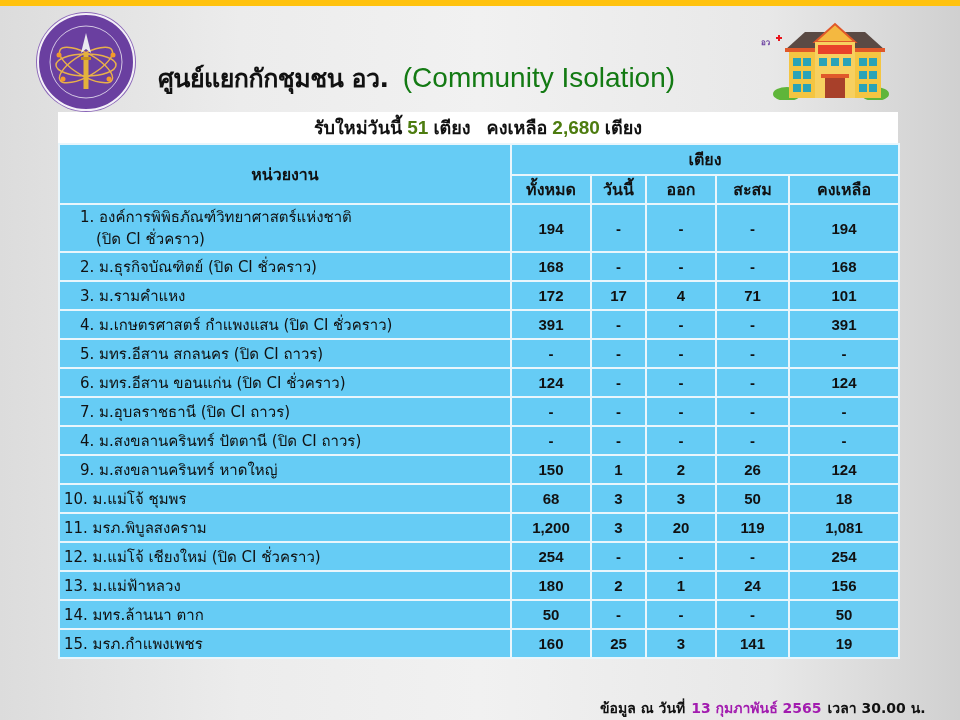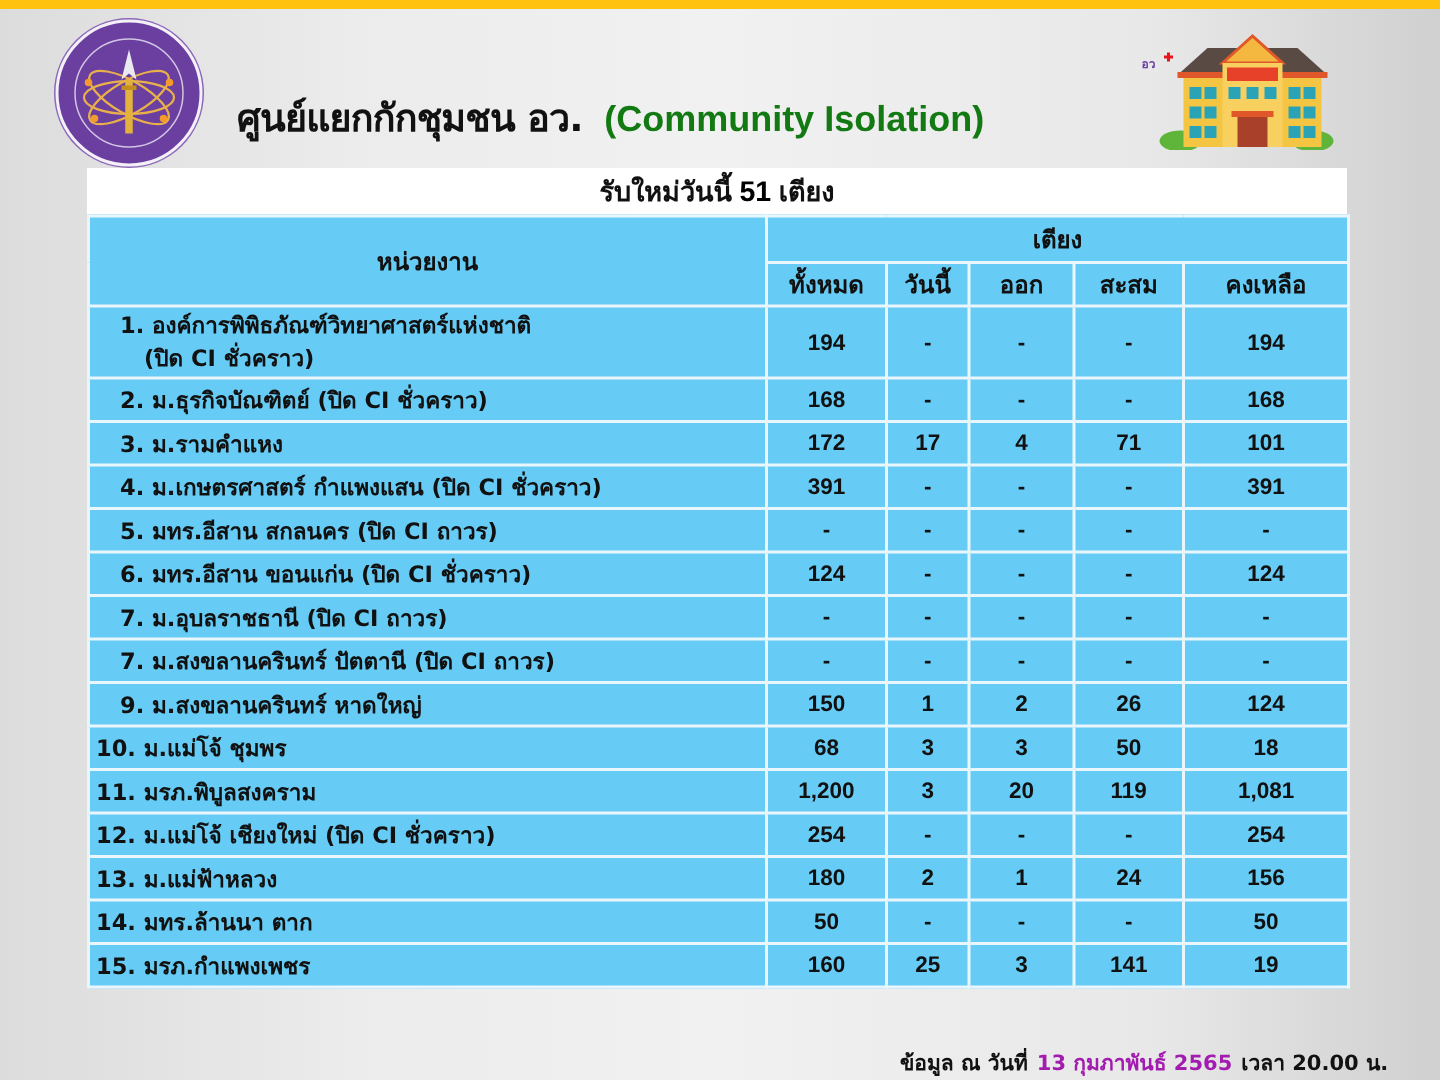--- a/index.html
+++ b/index.html
@@ -10,38 +10,38 @@
   }
   .topbar { position:absolute; left:0; top:0; width:960px; height:6px; background:#ffc20e; }
 
   
   .logo { position:absolute; left:37px; top:13px; width:94px; height:94px; border-radius:50%;
     background:#6a3fa0; border:2px solid #f4f0f8; box-shadow:0 0 0 1px #8a66b8; }
   .logo svg { width:94px; height:94px; }
 
   
   .title { position:absolute; left:158px; top:58px; font-size:25px; font-weight:bold; color:#111; white-space:nowrap; letter-spacing:-0.5px; }
-  .title .en { color:#137a13; font-size:24px; font-weight:bold; margin-left:6px; font-family:"Liberation Sans", sans-serif; letter-spacing:0; }
+  .title .en { color:#137a13; font-size:28px; font-weight:normal; margin-left:6px; font-family:"Liberation Sans", sans-serif; letter-spacing:0; }
 
   
   .building { position:absolute; left:745px; top:20px; width:160px; height:80px; }
 
   
   .summary { position:absolute; left:58px; top:112px; width:840px; height:31px; background:#fff;
     display:flex; align-items:center; justify-content:center; font-size:18px; font-weight:bold; color:#111; white-space:nowrap; }
   .summary .grp { margin:0 8px; }
-  .summary .num { color:#000000; margin:0 5px; font-family:"Liberation Sans", sans-serif; font-size:19px; }
+  .summary .num { color:#4d7c0f; margin:0 5px; font-family:"Liberation Sans", sans-serif; font-size:19px; }
 
   
   .tbl { position:absolute; left:58px; top:143px; width:840px; border-collapse:collapse; table-layout:fixed; background:#66ccf5;padding-left:34px; }
   .tbl td, .tbl th { border:2px solid #e9f6fc; padding:0; color:#111; }
   .tbl th { font-weight:bold; font-size:16px; text-align:center; }
   .tbl .h1 { height:31px; }
   .tbl .h2 { height:29px; }
-  .tbl td.name { font-size:15px; font-weight:bold; padding-left:20px; white-space:nowrap; }
+  .tbl td.name { font-size:15px; font-weight:normal; padding-left:20px; white-space:nowrap; }
   .tbl td.name.two { line-height:22px; }
   .tbl td.name.dd { padding-left:4px; }
   .tbl td.num { text-align:center; font-family:"Liberation Sans", sans-serif; font-weight:bold; font-size:15px; }
   .tbl tr.r td { height:27px; }
   .tbl tr.r.tall td { height:46px; }
 
   
   .footer { position:absolute; left:600px; top:697px; font-size:14px; font-weight:bold; color:#111; white-space:nowrap; }
   .footer .red { color:#a21caf; margin:0 6px; }
 </style>
@@ -103,20 +103,23 @@
     </g>
     <rect x="76" y="54" width="28" height="4" fill="#e0582a"></rect>
     <rect x="80" y="58" width="20" height="20" fill="#a8402a"></rect>
   </svg>
 </div>
 
 <div class="summary">
   <span class="grp">
     <span>รับใหม่วันนี้</span><span class="num">51</span><span>เตียง</span>
   </span>
+  <span class="grp">
+    <span>คงเหลือ</span><span class="num">2,680</span><span>เตียง</span>
+  </span>
 </div>
 
 <table class="tbl">
   <colgroup>
     <col style="width:452px">
       <col style="width:80px">
       <col style="width:55px">
       <col style="width:70px">
       <col style="width:73px">
       <col style="width:110px">
@@ -188,21 +191,21 @@
     </tr>
     <tr class="r">
       <td class="name">7. ม.อุบลราชธานี (ปิด CI ถาวร)</td>
       <td class="num">-</td>
       <td class="num">-</td>
       <td class="num">-</td>
       <td class="num">-</td>
       <td class="num">-</td>
     </tr>
     <tr class="r">
-      <td class="name">7. ม.สงขลานครินทร์ ปัตตานี (ปิด CI ถาวร)</td>
+      <td class="name">4. ม.สงขลานครินทร์ ปัตตานี (ปิด CI ถาวร)</td>
       <td class="num">-</td>
       <td class="num">-</td>
       <td class="num">-</td>
       <td class="num">-</td>
       <td class="num">-</td>
     </tr>
     <tr class="r">
       <td class="name">9. ม.สงขลานครินทร์ หาดใหญ่</td>
       <td class="num">150</td>
       <td class="num">1</td>
@@ -256,14 +259,14 @@
       <td class="num">25</td>
       <td class="num">3</td>
       <td class="num">141</td>
       <td class="num">19</td>
     </tr>
   </tbody>
 </table>
 
 <div class="footer">
   <span>ข้อมูล ณ วันที่</span><span class="red">13 กุมภาพันธ์ 2565</span><span>เวลา</span>
-  <span>20.00 น.</span>
+  <span>30.00 น.</span>
 </div>
 
 </body></html>

